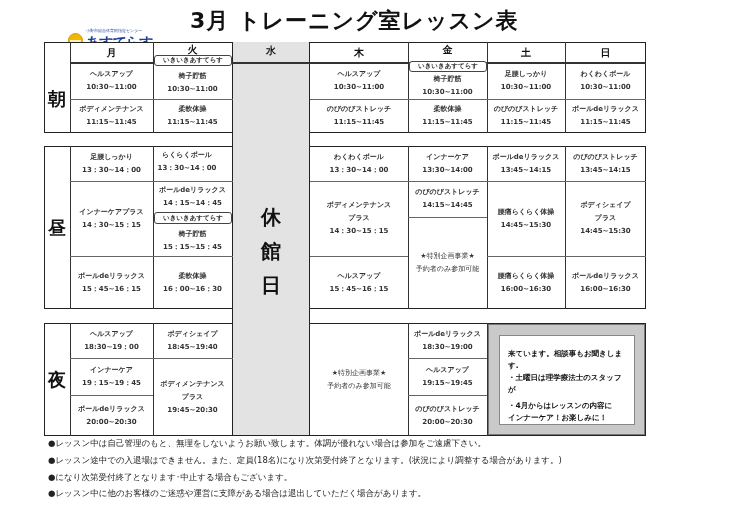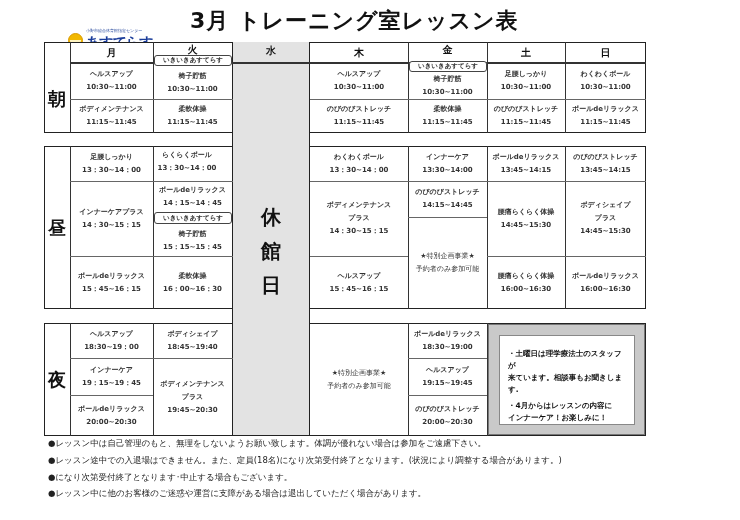--- a/index.html
+++ b/index.html
@@ -269,22 +269,22 @@
     <span>ヘルスアップ</span>
     <span>19:15~19:45</span>
   </div>
 <div class="cell" style="left:408px;top:395px;width:79px;height:41px;">
     <span>のびのびストレッチ</span>
     <span>20:00~20:30</span>
   </div>
 
 <div class="abs note-frame" style="left:488px;top:324px;width:157px;height:111px;">
   <div class="note-inner" style="left:10px;top:10px;width:136px;height:90px;">
+    <div>来ています。相談事もお聞きします.</div>
     <div>・土曜日は理学療法士のスタッフが</div>
-    <div>来ています。相談事もお聞きします.</div>
     <div style="height:4px;"></div>
     <div>・4月からはレッスンの内容に</div>
     <div>インナーケア！お楽しみに！</div>
   </div>
 </div>
 
 <div class="abs rules" style="top:438px;">●レッスン中は自己管理のもと、無理をしないようお願い致します。体調が優れない場合は参加をご遠慮下さい。</div>
 <div class="abs rules u" style="top:455px;">●レッスン途中での入退場はできません。また、定員(18名)になり次第受付終了となります。(状況により調整する場合があります。)</div>
 <div class="abs rules u" style="top:472px;">●になり次第受付終了となります･中止する場合もございます。</div>
 <div class="abs rules u" style="top:488px;text-align:center;">●レッスン中に他のお客様のご迷惑や運営に支障がある場合は退出していただく場合があります。</div>

